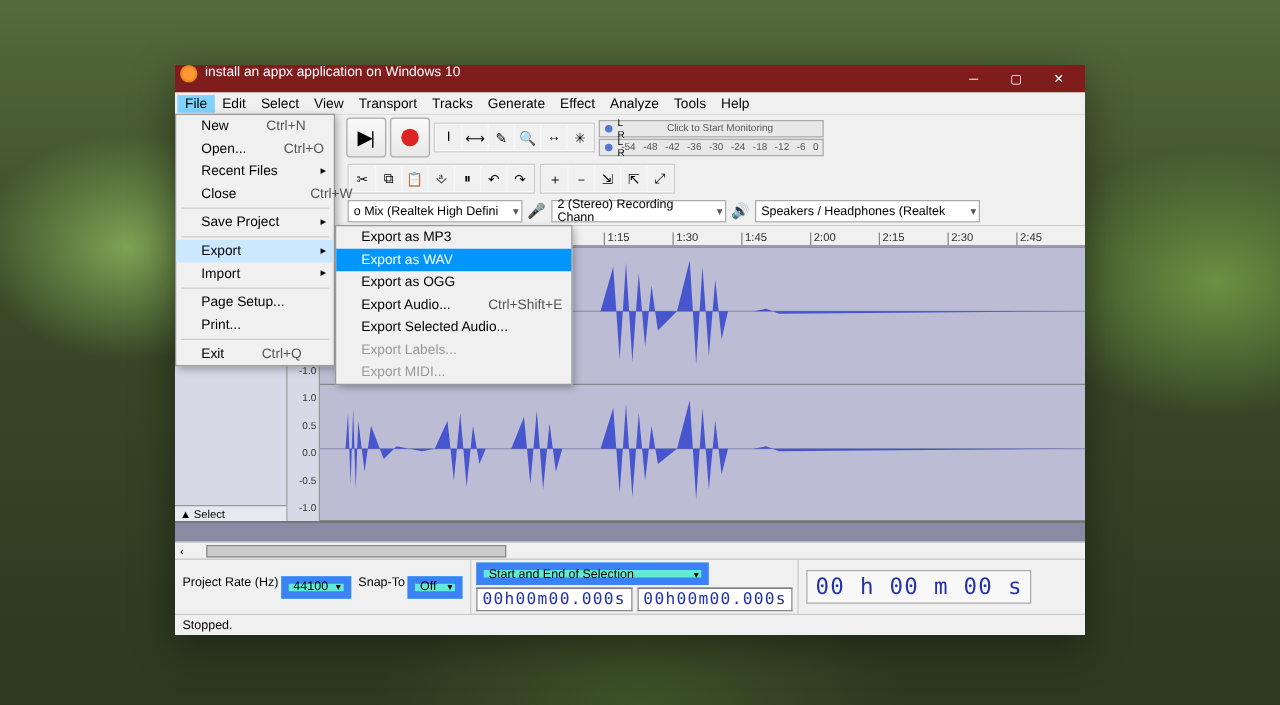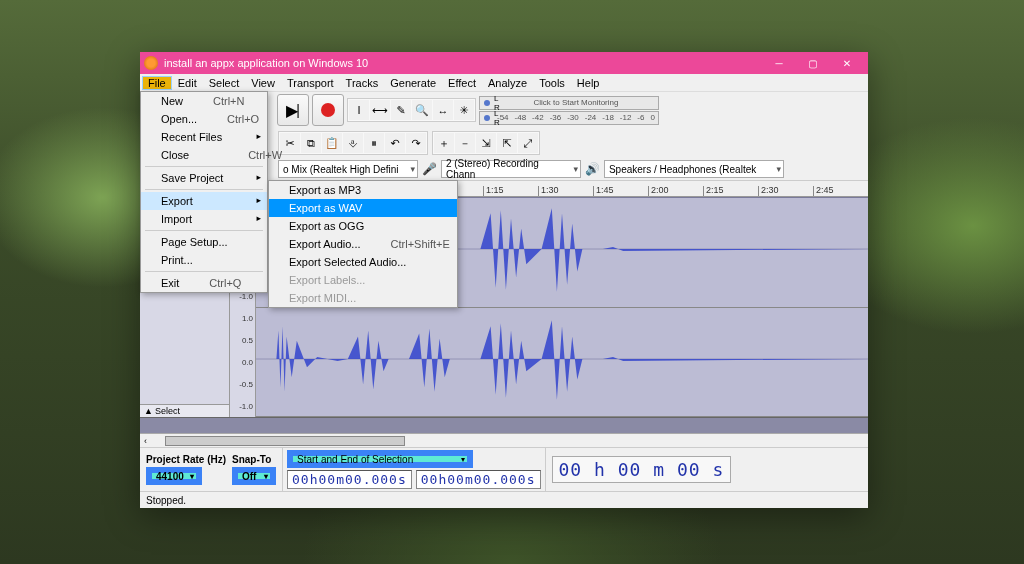--- a/index.html
+++ b/index.html
@@ -3,28 +3,28 @@
 <meta charset="utf-8">
 <style>
 * { margin: 0; padding: 0; box-sizing: border-box; font-family: "Segoe UI", Tahoma, sans-serif; }
 body { width: 1024px; height: 564px; overflow: hidden; background: linear-gradient(135deg, #4a6331 0%, #6b8a4a 30%, #8fa572 60%, #5d7341 100%); position: relative; }
 .wallpaper { position: absolute; inset: 0; background:
   radial-gradient(ellipse 200px 150px at 10% 35%, #7da354 0%, transparent 60%),
   radial-gradient(ellipse 250px 180px at 95% 40%, #6b9142 0%, transparent 60%),
   radial-gradient(ellipse 300px 200px at 50% 100%, #3d5228 0%, transparent 70%),
   linear-gradient(180deg, #556b3a 0%, #3a4a28 40%, #2d3820 100%); }
 .window { position: absolute; left: 140px; top: 52px; width: 728px; height: 456px; background: #f0f0f0; box-shadow: 0 8px 32px rgba(0,0,0,0.4); display: flex; flex-direction: column; }
-.titlebar { height: 22px; background: #ec4899; display: flex; align-items: center; color: #fff; font-size: 11px; padding: 0 4px; }
+.titlebar { height: 22px; background: #7f1d1d; display: flex; align-items: flex-start; color: #fff; font-size: 11px; padding: 0 4px; }
 .titlebar .app-icon { width: 14px; height: 14px; border-radius: 50%; background: radial-gradient(circle, #ff9933 40%, #cc6600 100%); margin-right: 6px; }
 .titlebar .title { flex: 1; }
 .titlebar .win-controls { display: flex; gap: 0; }
 .titlebar .win-btn { width: 34px; height: 22px; display: flex; align-items: center; justify-content: center; color: #fff; font-size: 10px; cursor: pointer; }
 .menubar { height: 18px; background: #f0f0f0; display: flex; align-items: center; font-size: 11px; padding: 0 2px; border-bottom: 1px solid #ddd; }
 .menubar .menu-item { padding: 1px 6px; cursor: pointer; }
-.menubar .menu-item.active { background: #eab308; border: 1px solid #99d1ff; padding: 0 5px; }
+.menubar .menu-item.active { background: #7dd3fc; border: 1px solid #99d1ff; padding: 0 5px; }
 .toolbars { padding: 2px 4px; background: #f0f0f0; display: flex; flex-wrap: wrap; gap: 3px; align-items: center; border-bottom: 1px solid #ccc; position: relative; }
 .tool-group { display: flex; align-items: center; gap: 1px; border: 1px solid #ccc; padding: 1px; background: #f8f8f8; }
 .tool-btn { width: 20px; height: 20px; display: flex; align-items: center; justify-content: center; background: #f0f0f0; border: 1px solid transparent; cursor: pointer; font-size: 11px; }
 .transport-btn { width: 32px; height: 32px; display: flex; align-items: center; justify-content: center; background: linear-gradient(#fafafa,#e8e8e8); border: 1px solid #aaa; border-radius: 3px; cursor: pointer; }
 .rec-dot { width: 14px; height: 14px; border-radius: 50%; background: #d22; }
 .skip-icon { display:flex; align-items:center; }
 .meter { width: 180px; height: 14px; background: #e8e8e8; border: 1px solid #aaa; position: relative; font-size: 8px; display: flex; align-items: center; }
 .meter::before { content: ''; position: absolute; left: 4px; top: 50%; width: 6px; height: 6px; background: #5577cc; border-radius: 50%; transform: translateY(-50%); }
 .meter .ticks { position: absolute; inset: 0; display: flex; justify-content: space-around; align-items: center; color: #555; font-size: 8px; padding-left: 14px; }
 .device-row { display: flex; align-items: center; gap: 4px; width: 100%; margin-top: 2px; }
@@ -39,21 +39,21 @@
 .track-panel .select-btn { margin-top: auto; border-top: 1px solid #999; padding: 1px 4px; display: flex; align-items: center; gap: 2px; background: #e8e8f0; }
 .waveform-col { flex: 1; display: flex; flex-direction: column; }
 .wave-row { flex: 1; background: #bcbcd4; position: relative; border-bottom: 1px solid #888; }
 .scale-col { width: 26px; background: #d8d8e6; border-right: 1px solid #999; display: flex; flex-direction: column; font-size: 8px; color: #333; }
 .scale-col .s { flex: 1; display: flex; align-items: center; justify-content: flex-end; padding-right: 2px; }
 .wave-svg { position: absolute; inset: 0; }
 .scroll-region { height: 30px; background: #8a8aa5; border-top: 1px solid #666; position: relative; }
 .hscroll { position: absolute; bottom: 0; left: 0; right: 0; height: 14px; background: #f0f0f0; border-top: 1px solid #aaa; display: flex; align-items: center; }
 .hscroll .thumb { width: 240px; height: 10px; background: #ccc; border: 1px solid #888; margin-left: 14px; }
 .bottom-panel { height: 44px; background: #f0f0f0; border-top: 1px solid #ccc; padding: 3px 6px; display: flex; align-items: center; gap: 6px; font-size: 10px; }
-.bottom-group { display: flex; flex-direction: column; gap: 2px; font-weight: bold; }
+.bottom-group { display: flex; gap: 2px; }
 .bottom-group .lbl { font-size: 10px; }
 .small-select { height: 18px; border: 6px solid #3b82f6; background: #5eead4; font-size: 10px; padding: 0 12px 0 4px; display: flex; align-items: center; position: relative; }
 .small-select::after { content: '▾'; position: absolute; right: 2px; font-size: 8px; }
 .selection-group { border: 1px solid #ccc; padding: 2px 4px; display: flex; flex-direction: column; gap: 2px; }
 .time-box { font-family: "Consolas", monospace; font-size: 13px; color: #2233aa; background: #fff; border: 1px solid #888; border-top-color: #555; padding: 1px 4px; letter-spacing: 1px; }
 .big-time { font-family: "Consolas", monospace; font-size: 18px; color: #2233aa; background: #f8f8f8; border: 1px solid #aaa; padding: 2px 6px; letter-spacing: 1px; }
 .statusbar { height: 17px; background: #f0f0f0; border-top: 1px solid #ccc; font-size: 10px; padding: 1px 6px; display: flex; align-items: center; }
 
 .dropdown { position: absolute; background: #f0f0f0; border: 1px solid #999; box-shadow: 2px 2px 6px rgba(0,0,0,0.3); font-size: 11px; z-index: 100; }
 .dropdown .dd-item { padding: 3px 30px 3px 20px; display: flex; justify-content: space-between; gap: 30px; cursor: pointer; white-space: nowrap; position: relative; }

